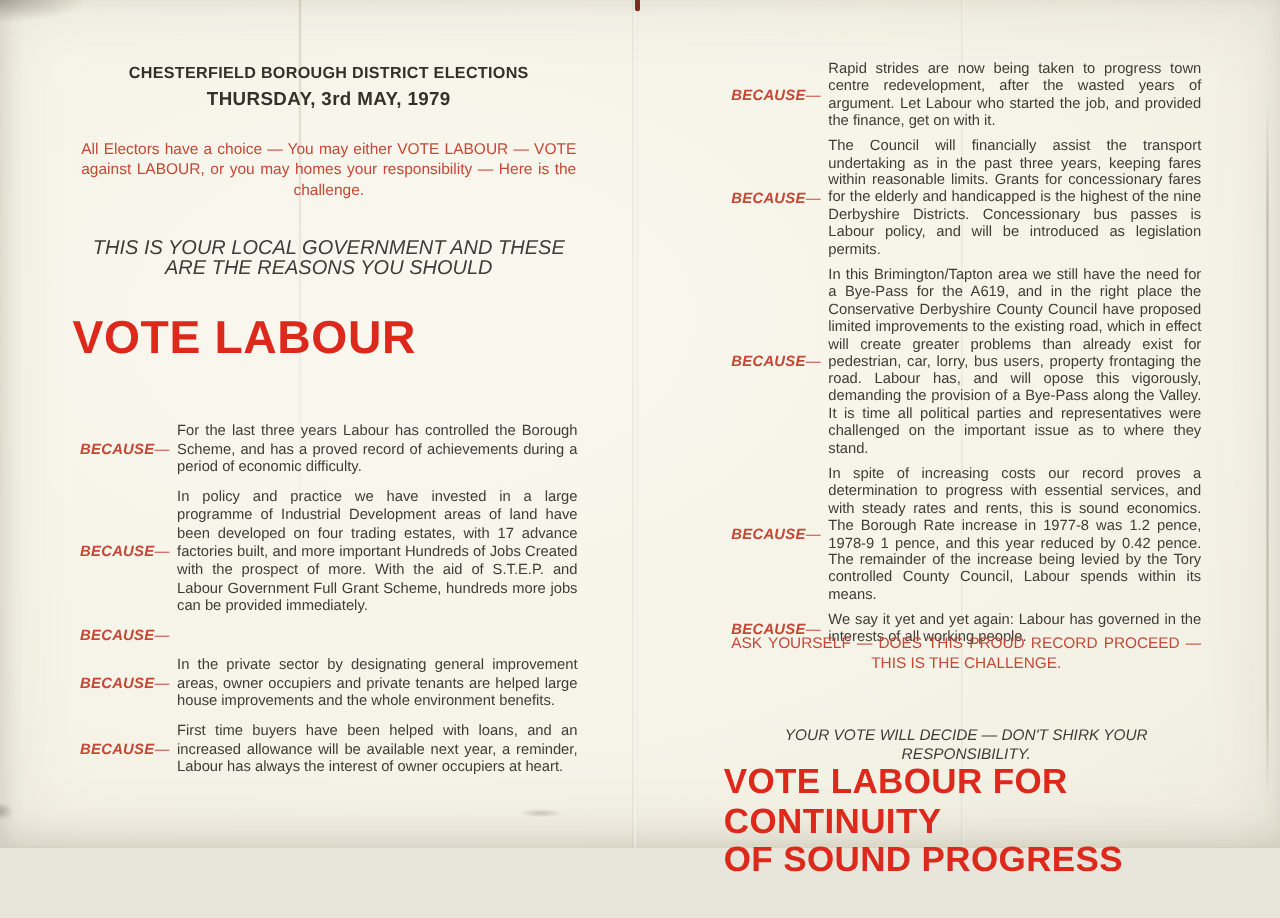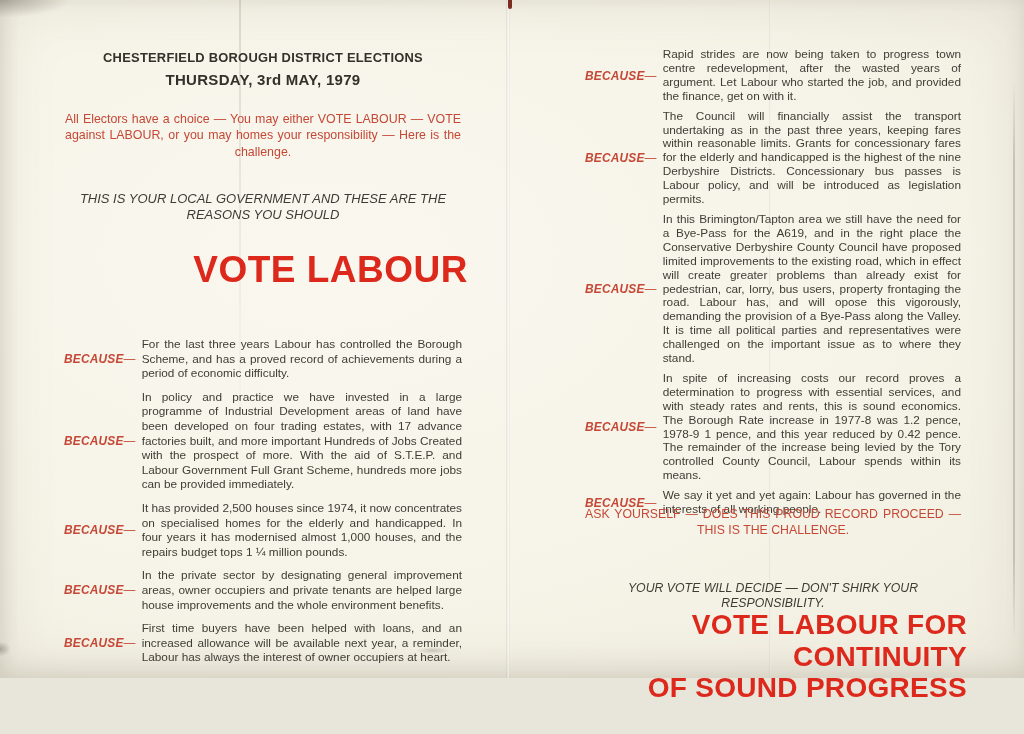--- a/index.html
+++ b/index.html
@@ -60,26 +60,26 @@
     color: var(--heading_ink, #35312a);
   }
   .red-intro {
     position: absolute; top: 66px; left: 1px; right: 1px; margin: 0;
     color: var(--red_text, #c54b3a);
     font-size: 12.4px; line-height: 16.4px; font-weight: 500;
     text-align: justify; text-align-last: center;
   }
   .italic-intro {
     position: absolute; top: 146px; left: 0; right: 0; margin: 0;
-    font-style: italic; font-size: 13px; line-height: 15.5px;
+    font-style: italic; font-size: 16px; line-height: 15.5px;
     text-align: center; color: var(--ink, #403c35);
   }
   .headline {
     position: absolute; left: -6px; right: -6px; margin: 0;
-    text-align: right; font-weight: 700; color: var(--red_accent, #dd281c);
+    text-align: left; font-weight: 700; color: var(--red_accent, #dd281c);
   }
   .headline-left { top: 206px; font-size: 37px; line-height: 38px; letter-spacing: .5px; }
   .headline-final { top: 564px; font-size: 28px; line-height: 31.5px; letter-spacing: .3px; }
 
   .because-list { position: absolute; left: 0; right: 0; display: flex; flex-direction: column; }
   .because-left  { top: 292px; gap: 9px; }
   .because-right { top: 3px;   gap: 6px; }
   .because-item { display: flex; align-items: center; }
   .because-label {
     flex: 0 0 75px; box-sizing: border-box; padding-right: 6px;
@@ -143,21 +143,20 @@
             <span>BECAUSE</span>
             <span class="bl-dash">—</span>
           </div>
           <p class="because-text"><span>In policy and practice we have invested in a large programme of </span><span class="b">Industrial Development</span><span> areas of land have been developed on four trading estates, with 17 advance factories built, and more important </span><span class="b">Hundreds of Jobs Created</span><span> with the prospect of more. With the aid of S.T.E.P. and Labour Government Full Grant Scheme, hundreds more jobs can be provided immediately.</span></p>
         </div>
         <div class="because-item">
           <div class="because-label">
             <span>BECAUSE</span>
             <span class="bl-dash">—</span>
           </div>
-          <p class="because-text"><span>It has provided 2,500 houses since 1974, it now concentrates on specialised homes for the elderly and handicapped. In four years it has modernised almost 1,000 houses, and the repairs budget tops 1 ¼ million pounds.</span></p>
         </div>
         <div class="because-item">
           <div class="because-label">
             <span>BECAUSE</span>
             <span class="bl-dash">—</span>
           </div>
           <p class="because-text"><span>In the private sector by designating general improvement areas, owner occupiers and private tenants are helped large house improvements and the whole environment benefits.</span></p>
         </div>
         <div class="because-item">
           <div class="because-label">

